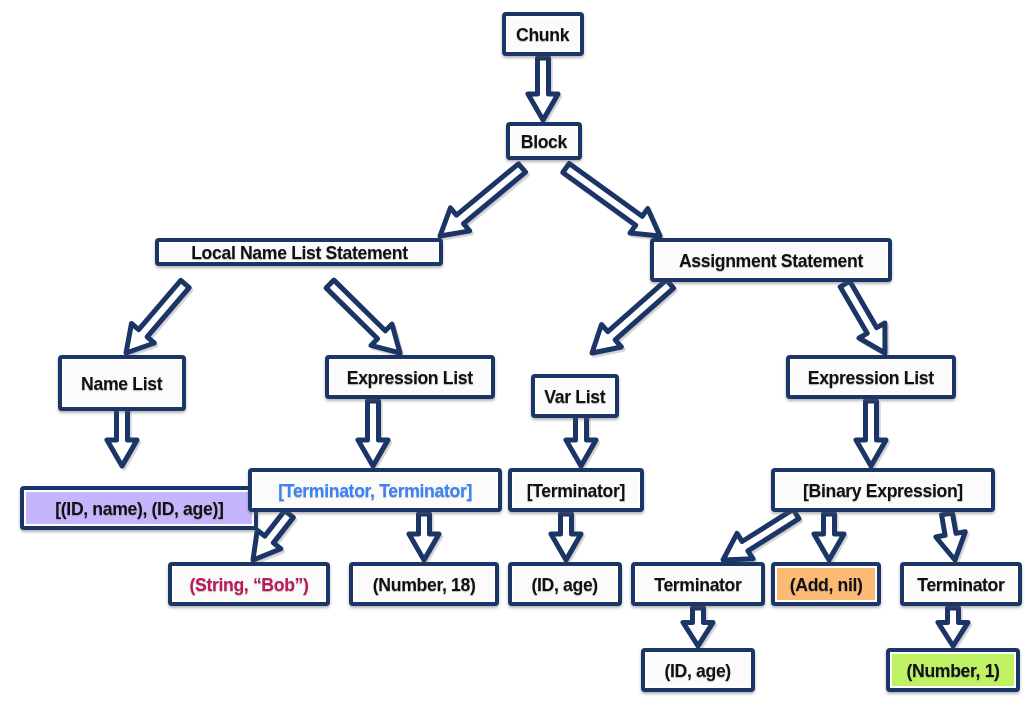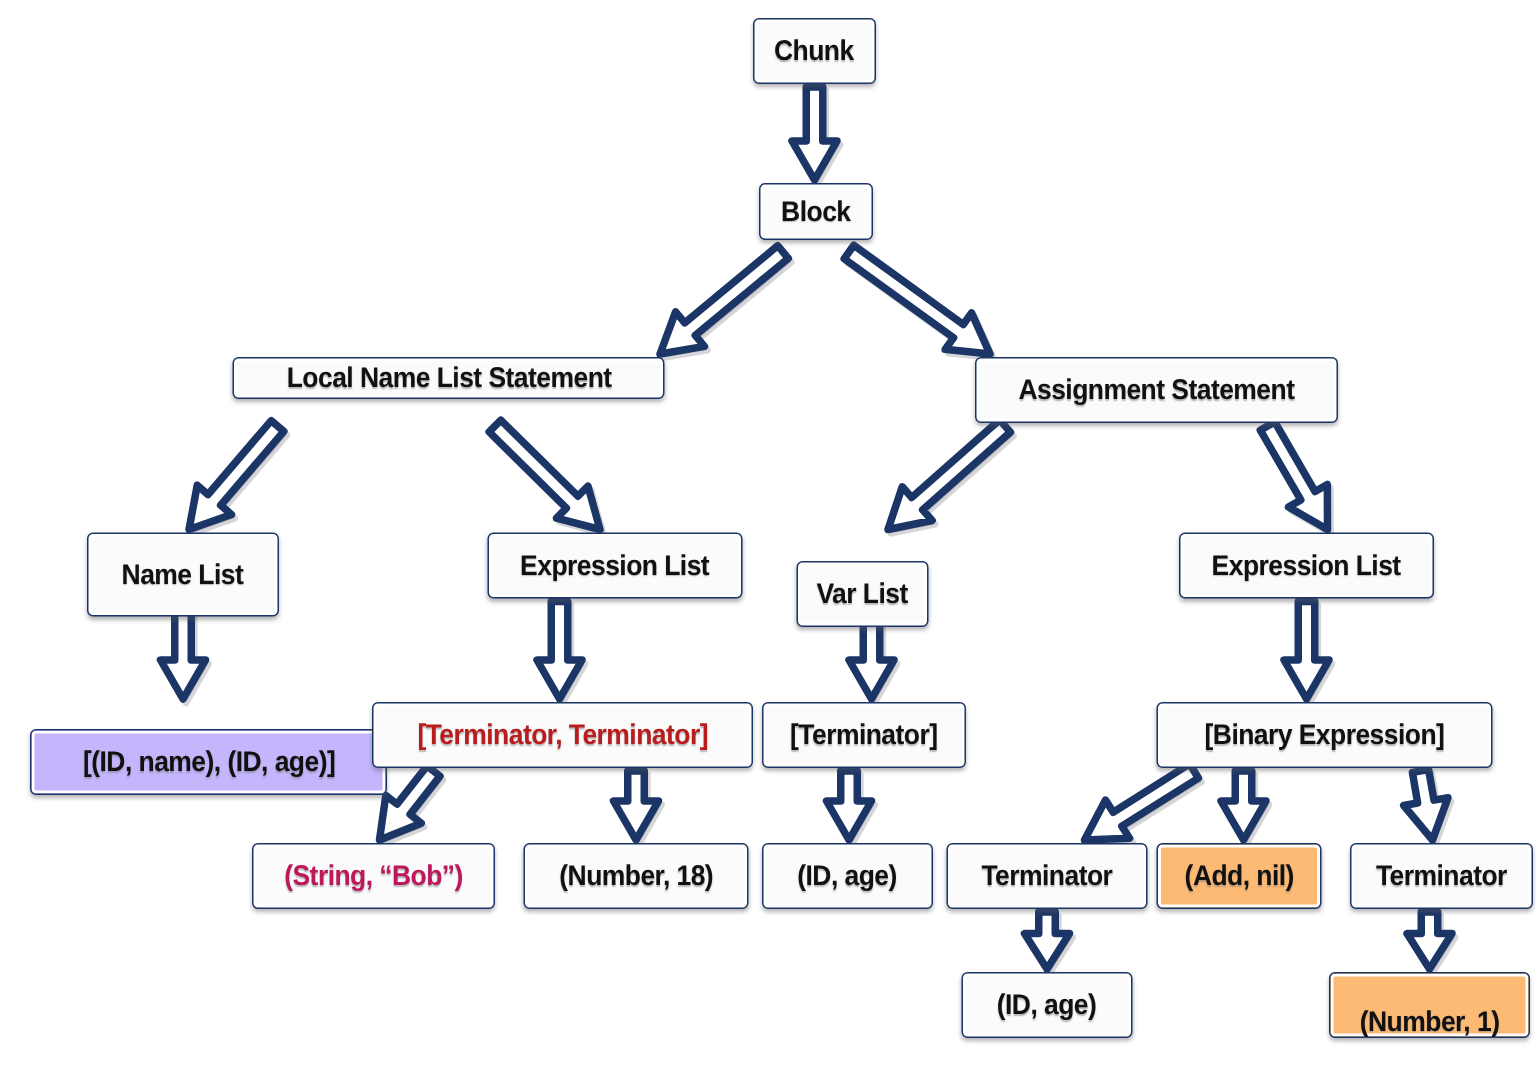--- a/index.html
+++ b/index.html
@@ -23,21 +23,21 @@
     height: 715px;
     pointer-events: none;
   }
   .node {
     position: absolute;
     box-sizing: border-box;
     display: flex;
     align-items: center;
     justify-content: center;
     background: #fbfbfb;
-    border: 1px solid #d946ef;
+    border: 4px solid #d946ef;
     border-radius: 4px;
     box-shadow: 0 2px 3px rgba(90,90,95,0.45),
                 inset 0 0 0 2px #ffffff;
     color: #111111;
     font-family: "Liberation Sans", sans-serif;
     font-weight: bold;
     font-size: 19px;
     letter-spacing: -0.4px;
     white-space: nowrap;
     text-shadow: 0 1px 1px rgba(120,120,125,0.5);
@@ -151,21 +151,21 @@
       </div>
       <div class="node" style="left: 531px; top: 374px; width: 88px; height: 44px; border-color: rgb(27, 53, 102); background: rgb(251, 251, 251); color: rgb(17, 17, 17);">
         <span class="node-label">Var List</span>
       </div>
       <div class="node" style="left: 786px; top: 355px; width: 170px; height: 44px; border-color: rgb(27, 53, 102); background: rgb(251, 251, 251); color: rgb(17, 17, 17);">
         <span class="node-label">Expression List</span>
       </div>
       <div class="node" style="left: 20px; top: 468px; width: 238px; height: 44px; border-color: rgb(27, 53, 102); background: #c4b5fd; color: rgb(17, 17, 17); margin-top: 18px;">
         <span class="node-label">[(ID, name), (ID, age)]</span>
       </div>
-      <div class="node" style="left: 248px; top: 468px; width: 254px; height: 44px; border-color: rgb(27, 53, 102); background: rgb(251, 251, 251); color: #b91c1c;">
+      <div class="node" style="left: 248px; top: 468px; width: 254px; height: 44px; border-color: rgb(27, 53, 102); background: rgb(251, 251, 251); color: #3b82f6;">
         <span class="node-label">[Terminator, Terminator]</span>
       </div>
       <div class="node" style="left: 508px; top: 468px; width: 136px; height: 44px; border-color: rgb(27, 53, 102); background: rgb(251, 251, 251); color: rgb(17, 17, 17);">
         <span class="node-label">[Terminator]</span>
       </div>
       <div class="node" style="left: 771px; top: 468px; width: 224px; height: 44px; border-color: rgb(27, 53, 102); background: rgb(251, 251, 251); color: rgb(17, 17, 17);">
         <span class="node-label">[Binary Expression]</span>
       </div>
       <div class="node" style="left: 168px; top: 562px; width: 162px; height: 44px; border-color: rgb(27, 53, 102); background: rgb(251, 251, 251); color: #be185d;">
         <span class="node-label">(String, “Bob”)</span>
@@ -181,17 +181,17 @@
       </div>
       <div class="node" style="left: 771px; top: 562px; width: 110px; height: 44px; border-color: rgb(27, 53, 102); background: #fdba74; color: rgb(17, 17, 17);">
         <span class="node-label">(Add, nil)</span>
       </div>
       <div class="node" style="left: 900px; top: 562px; width: 122px; height: 44px; border-color: rgb(27, 53, 102); background: rgb(251, 251, 251); color: rgb(17, 17, 17);">
         <span class="node-label">Terminator</span>
       </div>
       <div class="node" style="left: 641px; top: 648px; width: 114px; height: 44px; border-color: rgb(27, 53, 102); background: rgb(251, 251, 251); color: rgb(17, 17, 17);">
         <span class="node-label">(ID, age)</span>
       </div>
-      <div class="node" style="left: 886px; top: 648px; width: 134px; height: 44px; border-color: rgb(27, 53, 102); background: #fdba74; color: rgb(17, 17, 17); align-items: flex-end;">
+      <div class="node" style="left: 886px; top: 648px; width: 134px; height: 44px; border-color: rgb(27, 53, 102); background: #bef264; color: rgb(17, 17, 17);">
         <span class="node-label">(Number, 1)</span>
       </div>
     </div>
 </div>
 
 </body></html>

